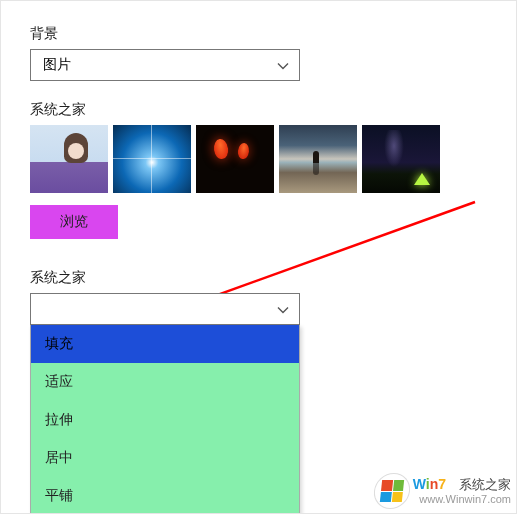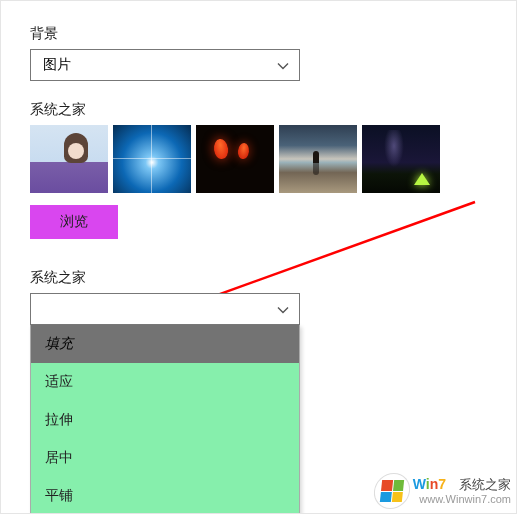--- a/index.html
+++ b/index.html
@@ -163,21 +163,21 @@
     background: #f2f2f2;
     box-shadow: 2px 2px 4px rgba(0,0,0,0.15);
   }
   .option {
     padding: 10px 14px;
     font-size: 14px;
     color: #222;
     background: #86efac;
     cursor: pointer;
   }
-  .option.selected { background: #737373; color:#000;font-style:italic; }
+  .option.selected { background: #1d4ed8; color:#000; }
   
   .arrow-svg {
     position:absolute;
     left:0; top:0;
     width:517px; height:514px;
     pointer-events:none;
   }
   
   .watermark {
     position:absolute;

